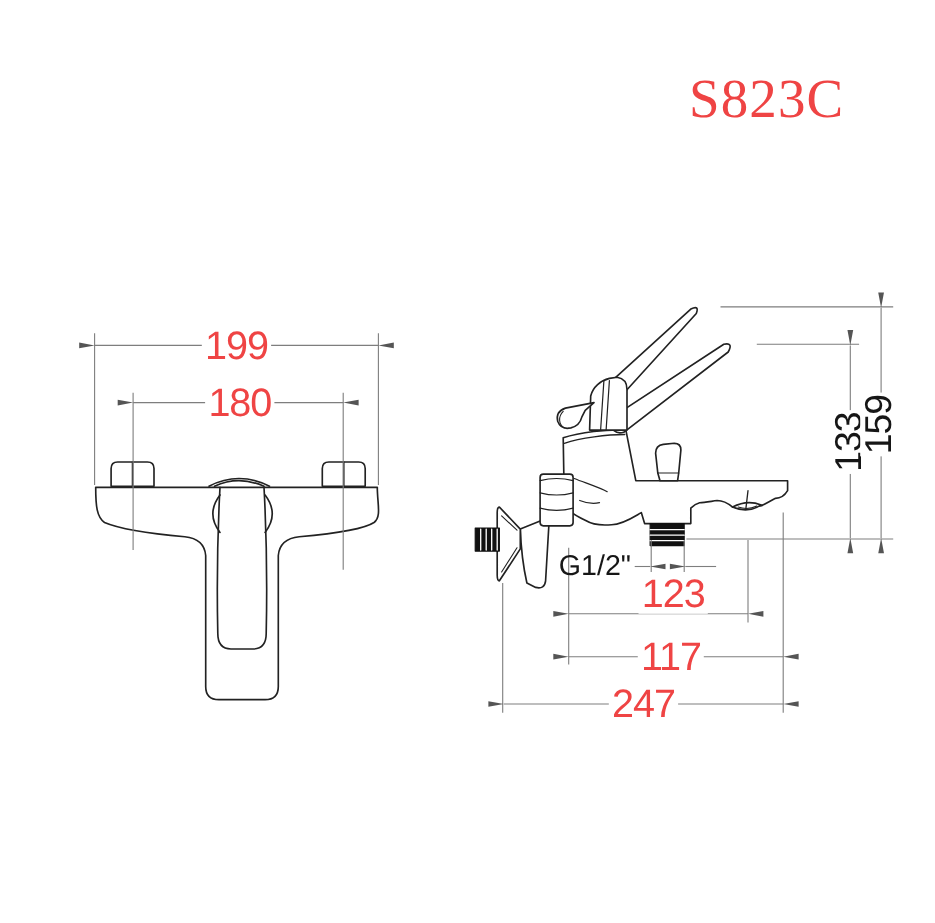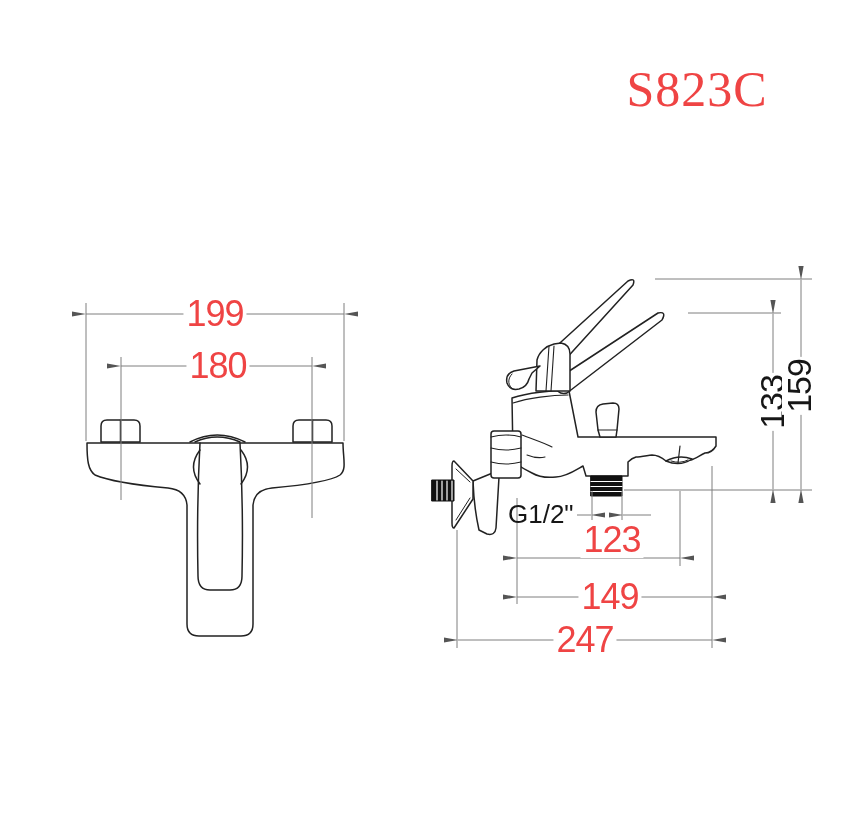--- a/index.html
+++ b/index.html
@@ -137,18 +137,18 @@
     </g>
   </svg>
 
   <div class="lbl-title" style="left:697px;top:89px;">S823C</div>
 
   <div class="lbl" style="left:215px;top:314px;">199</div>
   <div class="lbl" style="left:218px;top:366px;">180</div>
 
   <div class="lbl-thread" style="left:508px;top:514px;">G1/2"</div>
   <div class="lbl" style="left:596px;top:540px;margin-left:16px;">123</div>
-  <div class="lbl" style="left:610px;top:597px;">149</div>
+  <div class="lbl" style="left:610px;top:597px;">117</div>
   <div class="lbl" style="left:585px;top:640px;">247</div>
 
   <div class="lbl-v" style="left:772px;top:402px;">133</div>
   <div class="lbl-v" style="left:799px;top:386px;">159</div>
 </div>
 
 </body></html>

